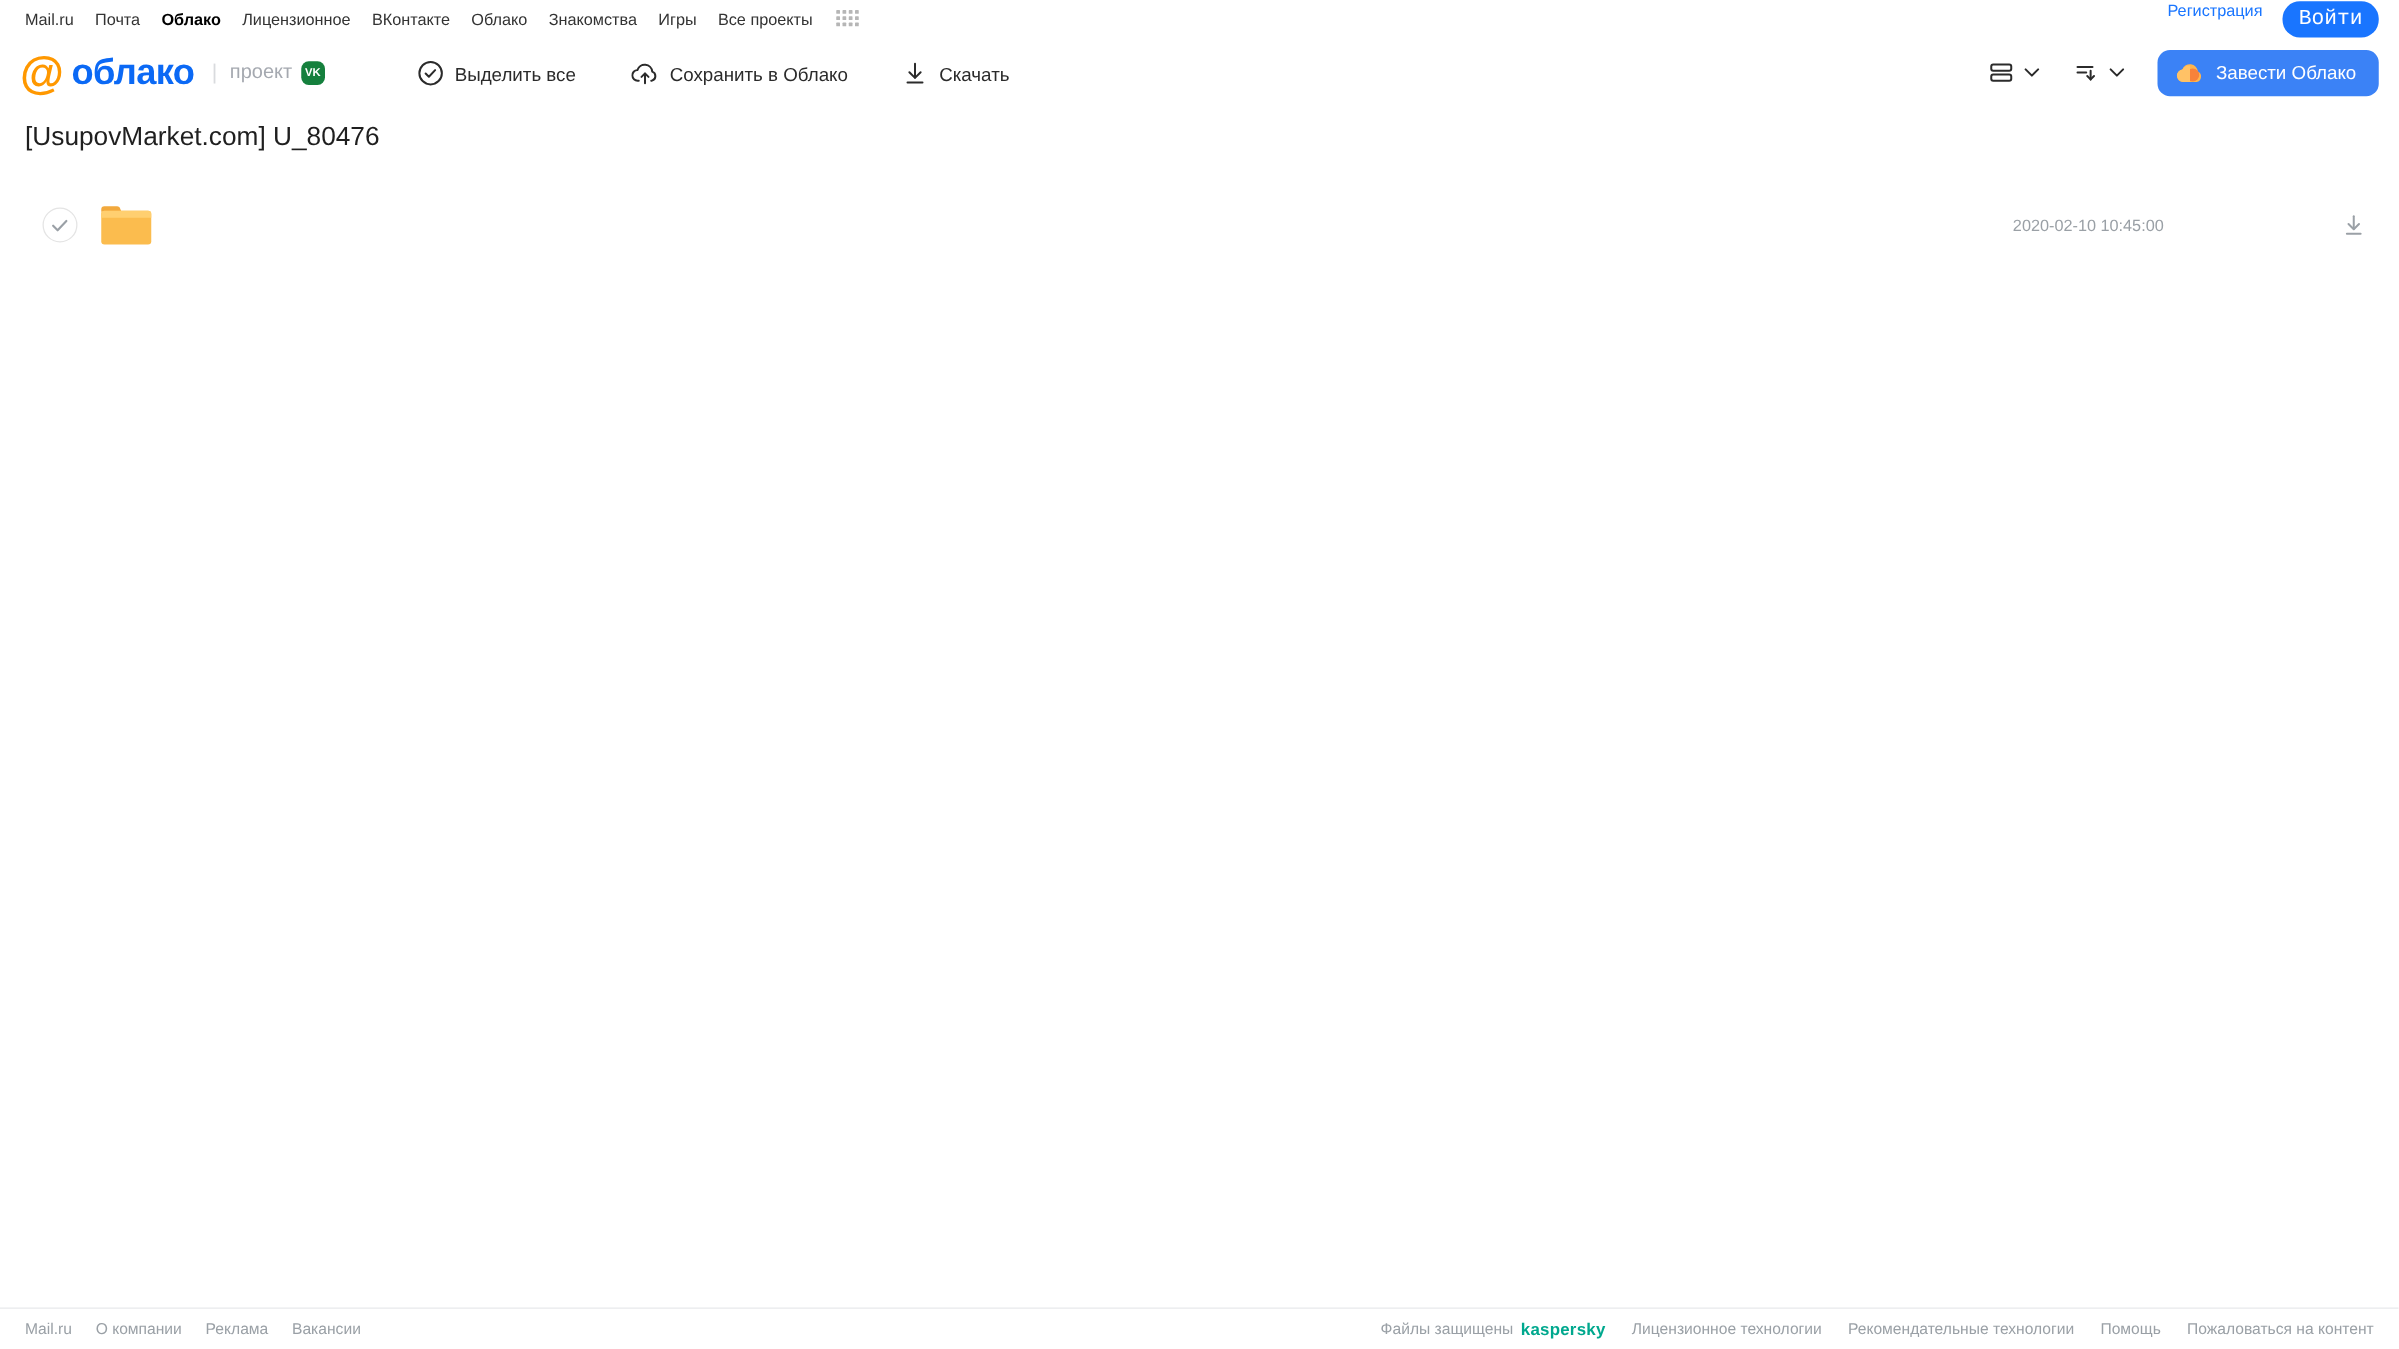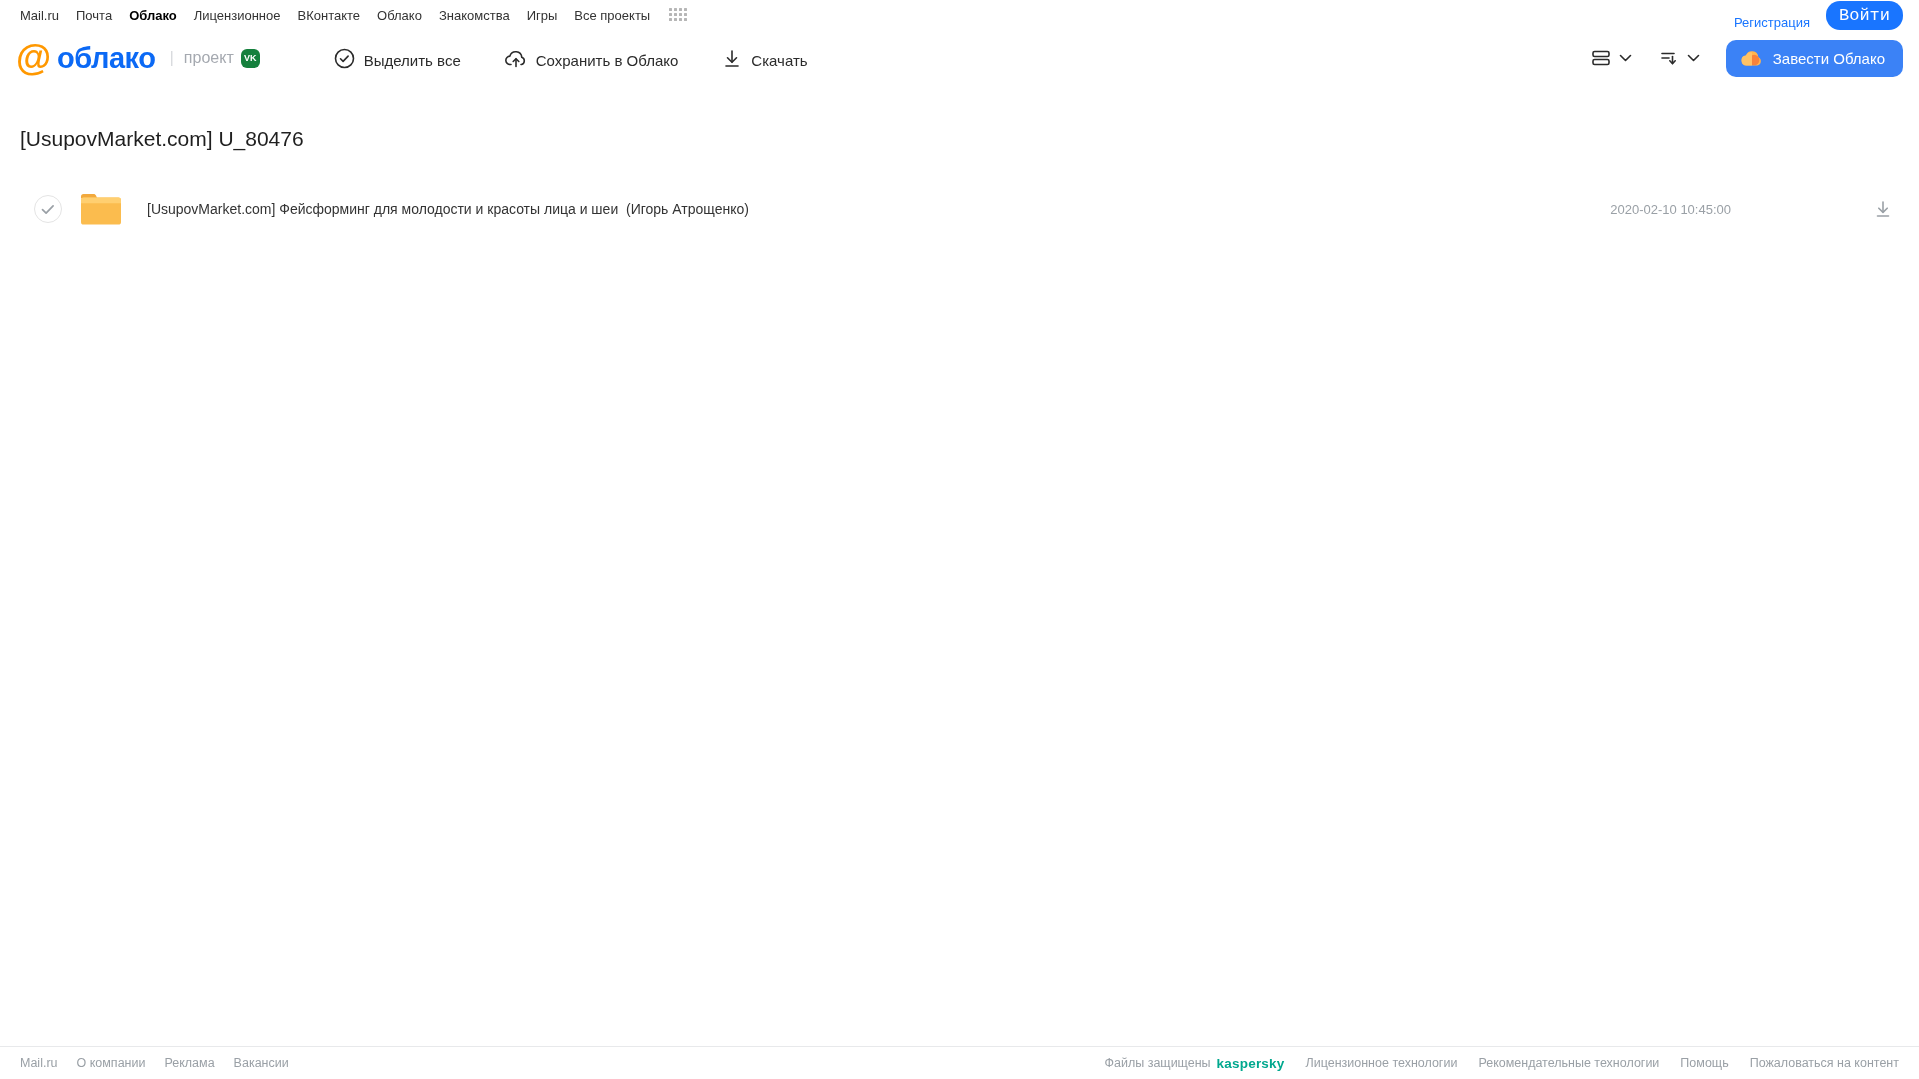--- a/index.html
+++ b/index.html
@@ -8,21 +8,21 @@
   body { position:relative; }
 
   
   .topbar { height:30px; display:flex; align-items:center; padding:0 16px 0 20px; }
   .topnav { display:flex; align-items:center; gap:17px; }
   .topnav a { font-size:13px; color:#333; text-decoration:none; cursor:pointer; }
   .topnav a.active { font-weight:bold; color:#000; }
   .grid-icon { display:inline-grid; grid-template-columns:repeat(4,4px); grid-auto-rows:4px;
     gap:1px; margin-left:2px; cursor:pointer; }
   .grid-icon i { width:3px; height:3px; background:#b6b6b6; border-radius:0.5px; }
-  .topbar-right { margin-left:auto; display:flex; align-items:flex-end; gap:16px; }
+  .topbar-right { margin-left:auto; display:flex; align-items:flex-start; gap:16px; }
   .reg-link { font-size:13px; color:#1975ff; text-decoration:none; cursor:pointer; }
   .login-btn { background:#1975ff; color:#fff; font-size:17px; border:none; cursor:pointer;
     padding:5px 13px; border-radius:14px; font-family:Liberation Mono, monospace; }
 
   
   .toolbar { height:56px; display:flex; align-items:center; padding:0 16px; }
   .logo-group { display:flex; align-items:center; cursor:pointer; }
   .logo-at { color:#ff9800; font-size:36px; font-weight:bold; line-height:36px; margin-right:6px; }
   .logo-word { color:#0b69f5; font-size:29px; font-weight:bold; letter-spacing:-0.5px; }
   .proj-sep { color:#d9dbde; font-size:17px; margin:0 10px 0 14px; font-weight:300; }
@@ -39,21 +39,21 @@
   .toolbar-right { margin-left:auto; display:flex; align-items:center; }
   .icon-btn { display:flex; align-items:center; gap:7px; cursor:pointer; background:none; border:none; }
   .icon-gap { width:26px; }
   .cloud-btn { margin-left:26px; height:37px; display:flex; align-items:center; gap:9px;
     background:#3b82f6; border:none; border-radius:10px; padding:0 18px 0 14px; cursor:pointer;
     font-family:inherit; }
   .cloud-btn span { color:#fff; font-size:15px; }
 
   
   .content { padding:0 0 0 20px; }
-  .page-title { margin-top:41px; font-size:21px; font-weight:400; color:#1f1f1f; }
+  .page-title { margin-top:12px; font-size:21px; font-weight:400; color:#1f1f1f; }
 
   .file-row { margin-top:34px; height:48px; display:flex; align-items:center;
     padding-right:26px; cursor:pointer; }
   .row-check { width:28px; height:28px; margin-left:14px; border:1px solid #e4e4e4;
     border-radius:50%; background:#fff; display:flex; align-items:center; justify-content:center;
     cursor:pointer; flex:none; }
   .folder-ic { margin-left:18px; flex:none; }
   .file-name { margin-left:25px; font-size:14px; color:#333; white-space:pre; }
   .file-date { margin-left:auto; margin-right:142px; font-size:13px; color:#9aa0a6; }
   .row-dl { background:none; border:none; cursor:pointer; display:flex; }
@@ -178,21 +178,20 @@
     <span class="row-check">
       <svg width="14" height="11" viewBox="0 0 14 11" fill="none" stroke="#9aa0a6" stroke-width="1.7" stroke-linecap="round" stroke-linejoin="round">
         <path d="M1.5 5.6l3.6 3.6 7-7.4"></path>
       </svg>
     </span>
     <svg class="folder-ic" width="42" height="34" viewBox="0 0 42 34">
       <path d="M1 4.5A2.5 2.5 0 0 1 3.5 2h10.2c1 0 1.9.6 2.3 1.5l1.2 2.8H1z" fill="#f2a93d"></path>
       <rect x="1" y="5.5" width="40" height="27" rx="2.6" fill="#fbbc4e"></rect>
       <path d="M1 8.1A2.6 2.6 0 0 1 3.6 5.5h34.8A2.6 2.6 0 0 1 41 8.1v3.1H1z" fill="#ffcf70"></path>
     </svg>
-    <span class="file-name">[UsupovMarket.com] Фейсформинг для молодости и красоты лица и шеи  (Игорь Атрощенко)</span>
     <span class="file-date">2020-02-10 10:45:00</span>
     <button class="row-dl">
       <svg width="20" height="20" viewBox="0 0 20 20" fill="none" stroke="#9aa0a6" stroke-width="1.6" stroke-linecap="round" stroke-linejoin="round">
         <path d="M10 3v10"></path>
         <path d="M5.8 9.2L10 13.4l4.2-4.2"></path>
         <path d="M4.5 17h11"></path>
       </svg>
     </button>
   </div>
 </main>

